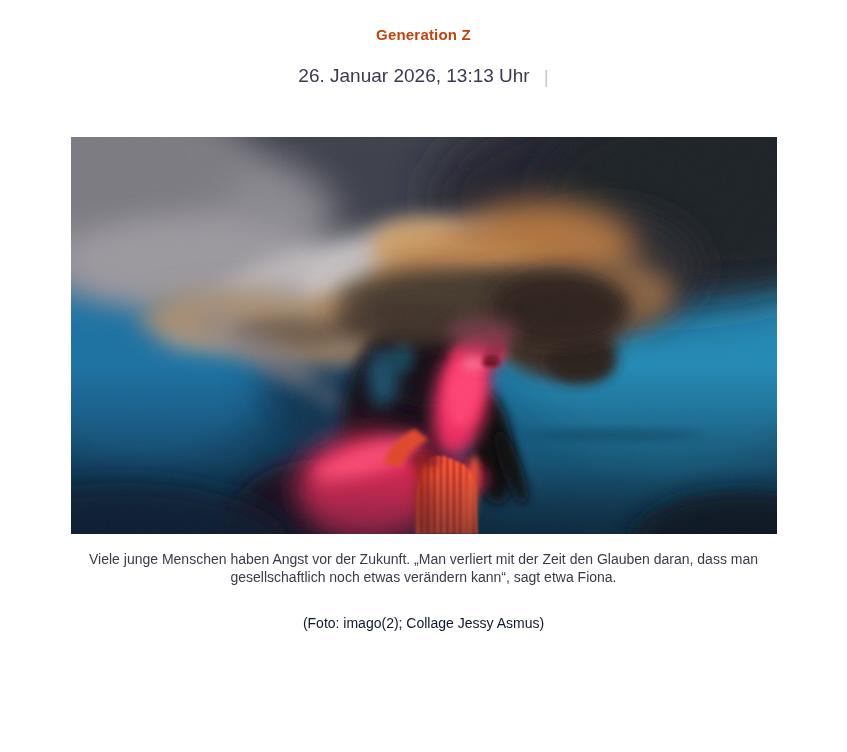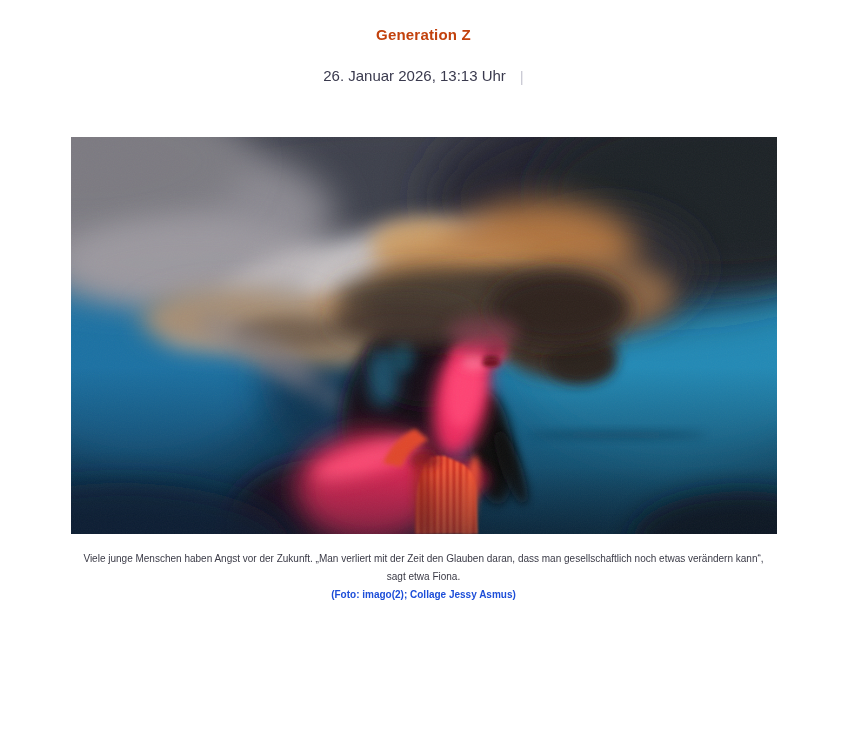--- a/index.html
+++ b/index.html
@@ -26,21 +26,21 @@
     margin: 13px auto 0;
     width: 720px;
     font-size: 40px; line-height: 54px;
     font-weight: 700;
     letter-spacing: -0.4px;
     color: #29293a;
   }
   .headline .hl-line { display: block; white-space: nowrap; }
   .meta {
     margin-top: 23px;
-    font-size: 15px; line-height: 18px;
+    font-size: 19px; line-height: 18px;
     font-weight: 500;
     color: #3a3a4e;
   }
   .meta .sep {
     display: inline-block;
     margin-left: 14px;
     color: #c7c7d2;
     font-weight: 400;
     transform: translateY(1px);
   }
@@ -49,28 +49,29 @@
     width: 706px; height: 397px;
     overflow: hidden;
     cursor: pointer;
     background: #14517a;
   }
   .hero svg { display: block; }
   figcaption {
     margin: 16px auto 0;
     width: 694px;
     text-align: center;
-    font-size: 10px; line-height: 18px;
+    font-size: 14px; line-height: 18px;
     font-weight: 500;
     color: #3a3a46;
   }
   .credit {
     display: block;
-    font-weight: 700;
-    color: #1d4ed8;
+    font-weight: 400;
+    color: #0f172a;
+    margin-top: 28px;
   }
 </style>
 </head>
 <body>
 
 <header class="article-header">
   <a class="kicker">Generation Z</a>
   <div class="meta">
     <span class="date">26. Januar 2026, 13:13 Uhr</span><span class="sep">|</span>
   </div>

